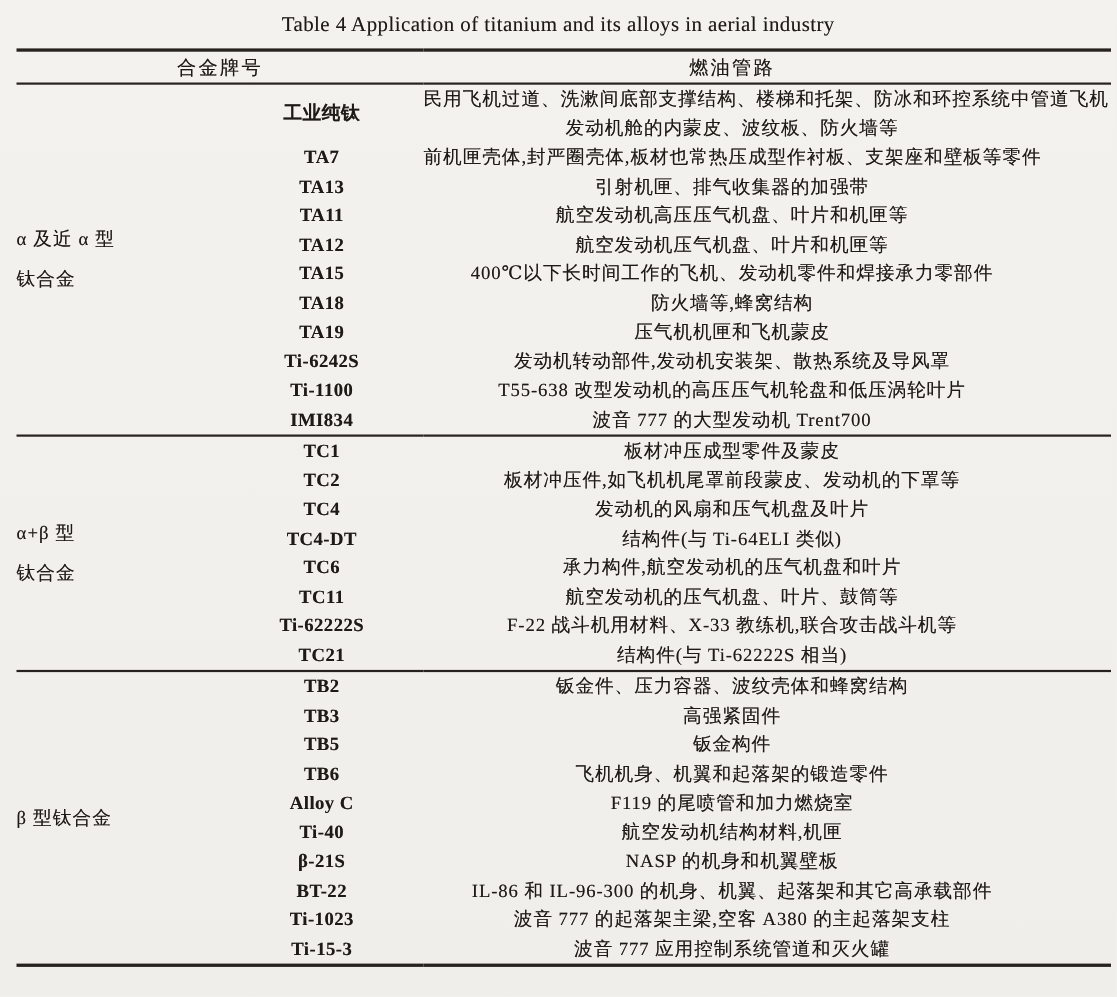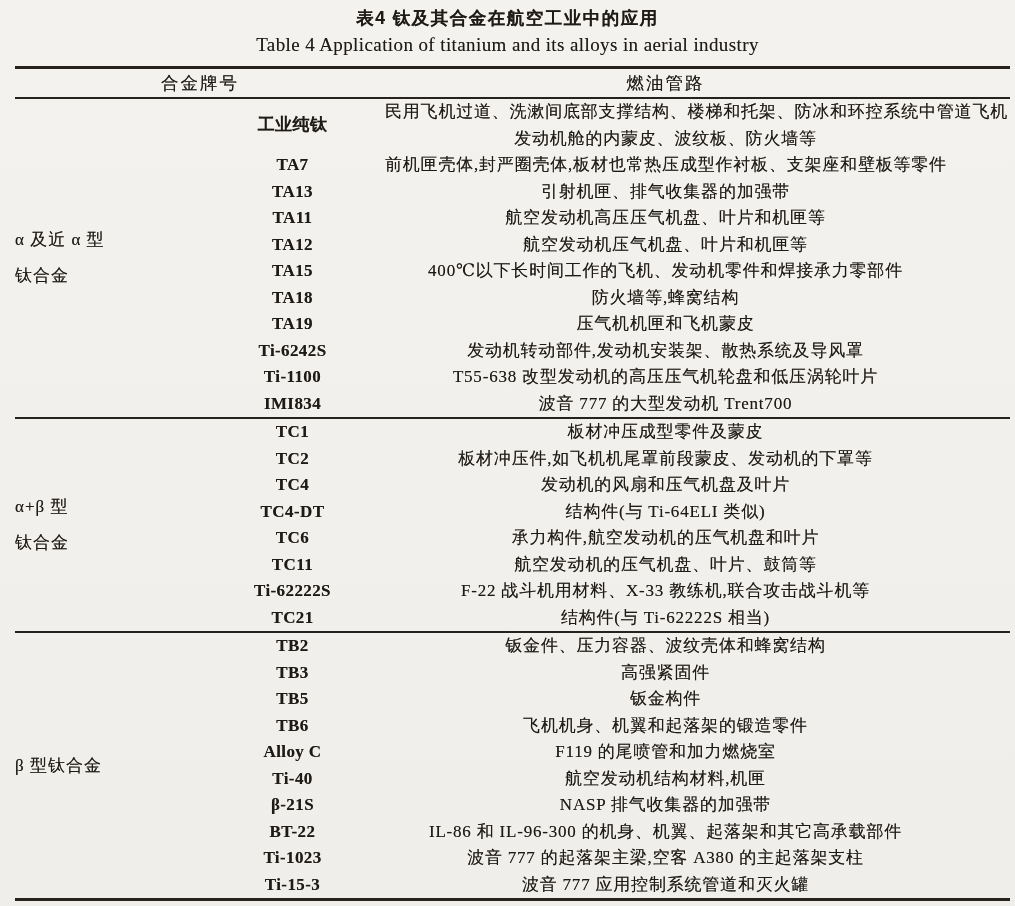--- a/index.html
+++ b/index.html
@@ -89,21 +89,20 @@
     white-space: nowrap;
     line-height: 26.5px;
     height: 26.5px;
     letter-spacing: 0.8px;
   }
 </style>
 </head>
 <body>
 
 <div class="page">
-  <div class="title-zh">表4  钛及其合金在航空工业中的应用</div>
   <div class="title-en">Table 4  Application of titanium and its alloys in aerial industry</div>
 
   <table class="apptable">
     <colgroup>
       <col class="c-group">
       <col class="c-alloy">
       <col class="c-usage">
     </colgroup>
     <thead>
       <tr>
@@ -275,21 +274,21 @@
         </tr>
         <tr>
           <td class="alloy-cell">Ti-40</td>
           <td class="usage-cell">
             <div class="usage-line">航空发动机结构材料,机匣</div>
           </td>
         </tr>
         <tr>
           <td class="alloy-cell">β-21S</td>
           <td class="usage-cell">
-            <div class="usage-line">NASP 排气收集器的加强带</div>
+            <div class="usage-line">NASP 的机身和机翼壁板</div>
           </td>
         </tr>
         <tr>
           <td class="alloy-cell">BT-22</td>
           <td class="usage-cell">
             <div class="usage-line">IL-86 和 IL-96-300 的机身、机翼、起落架和其它高承载部件</div>
           </td>
         </tr>
         <tr>
           <td class="alloy-cell">Ti-1023</td>

